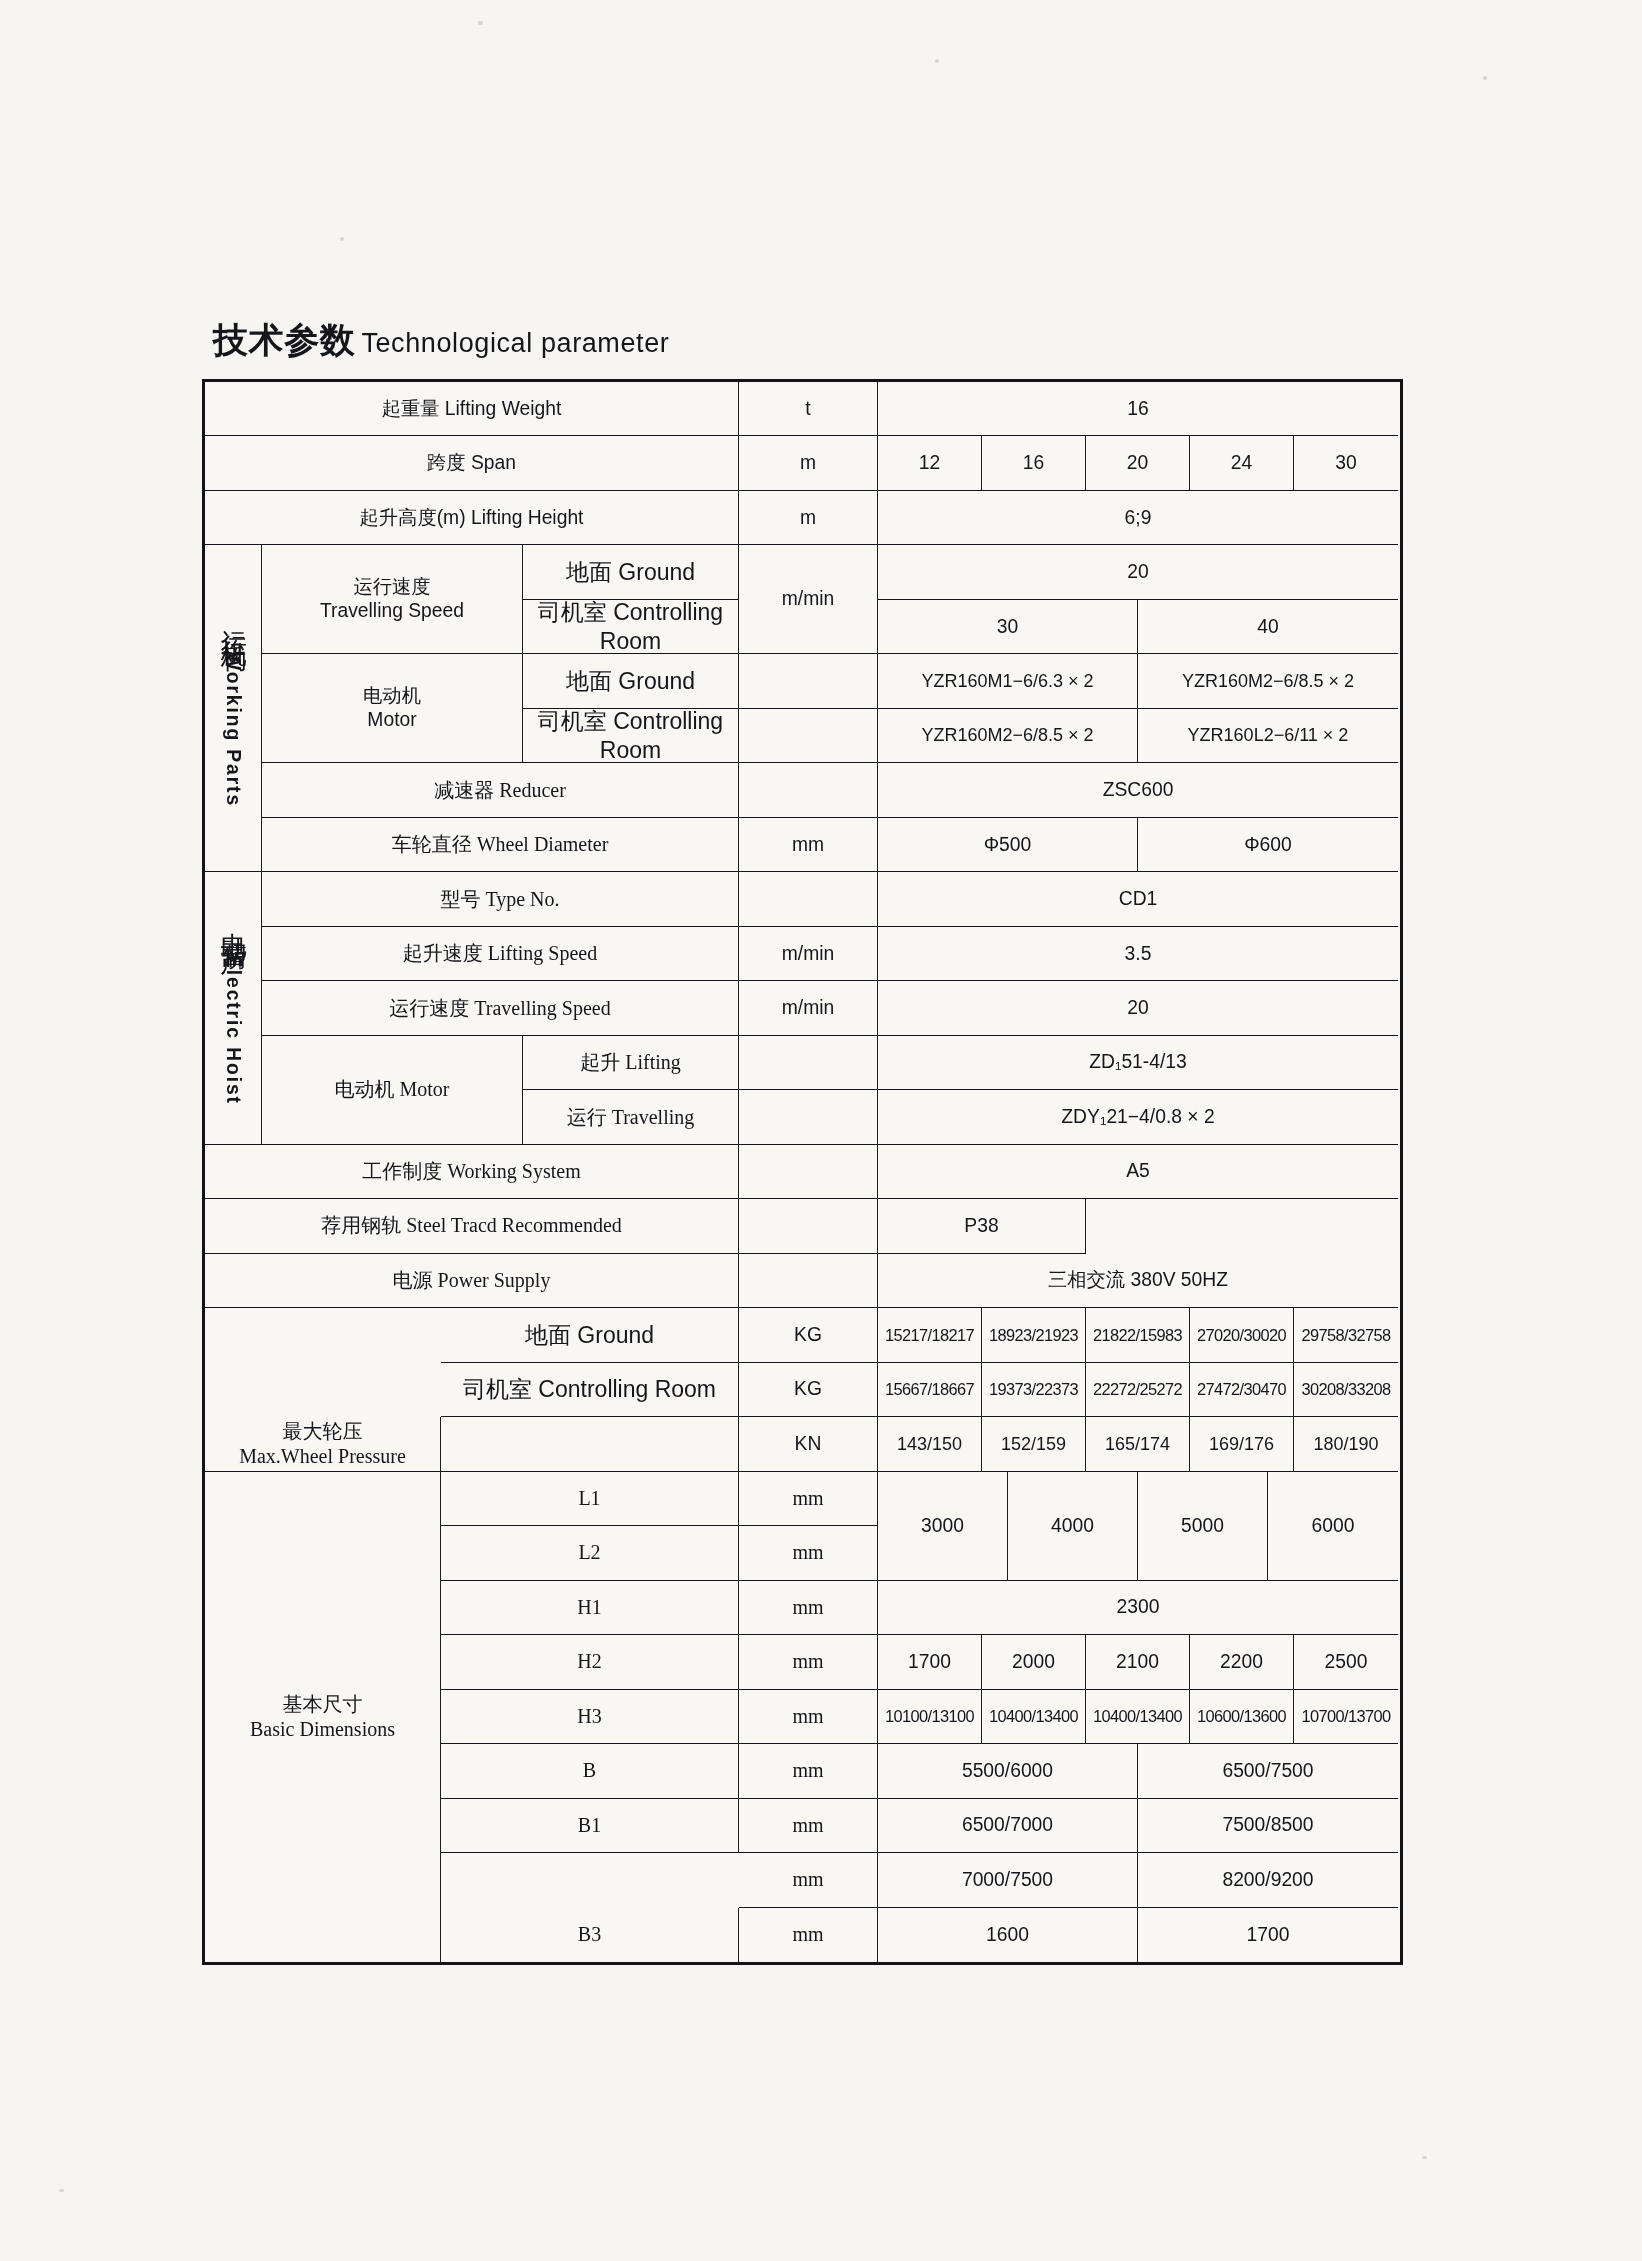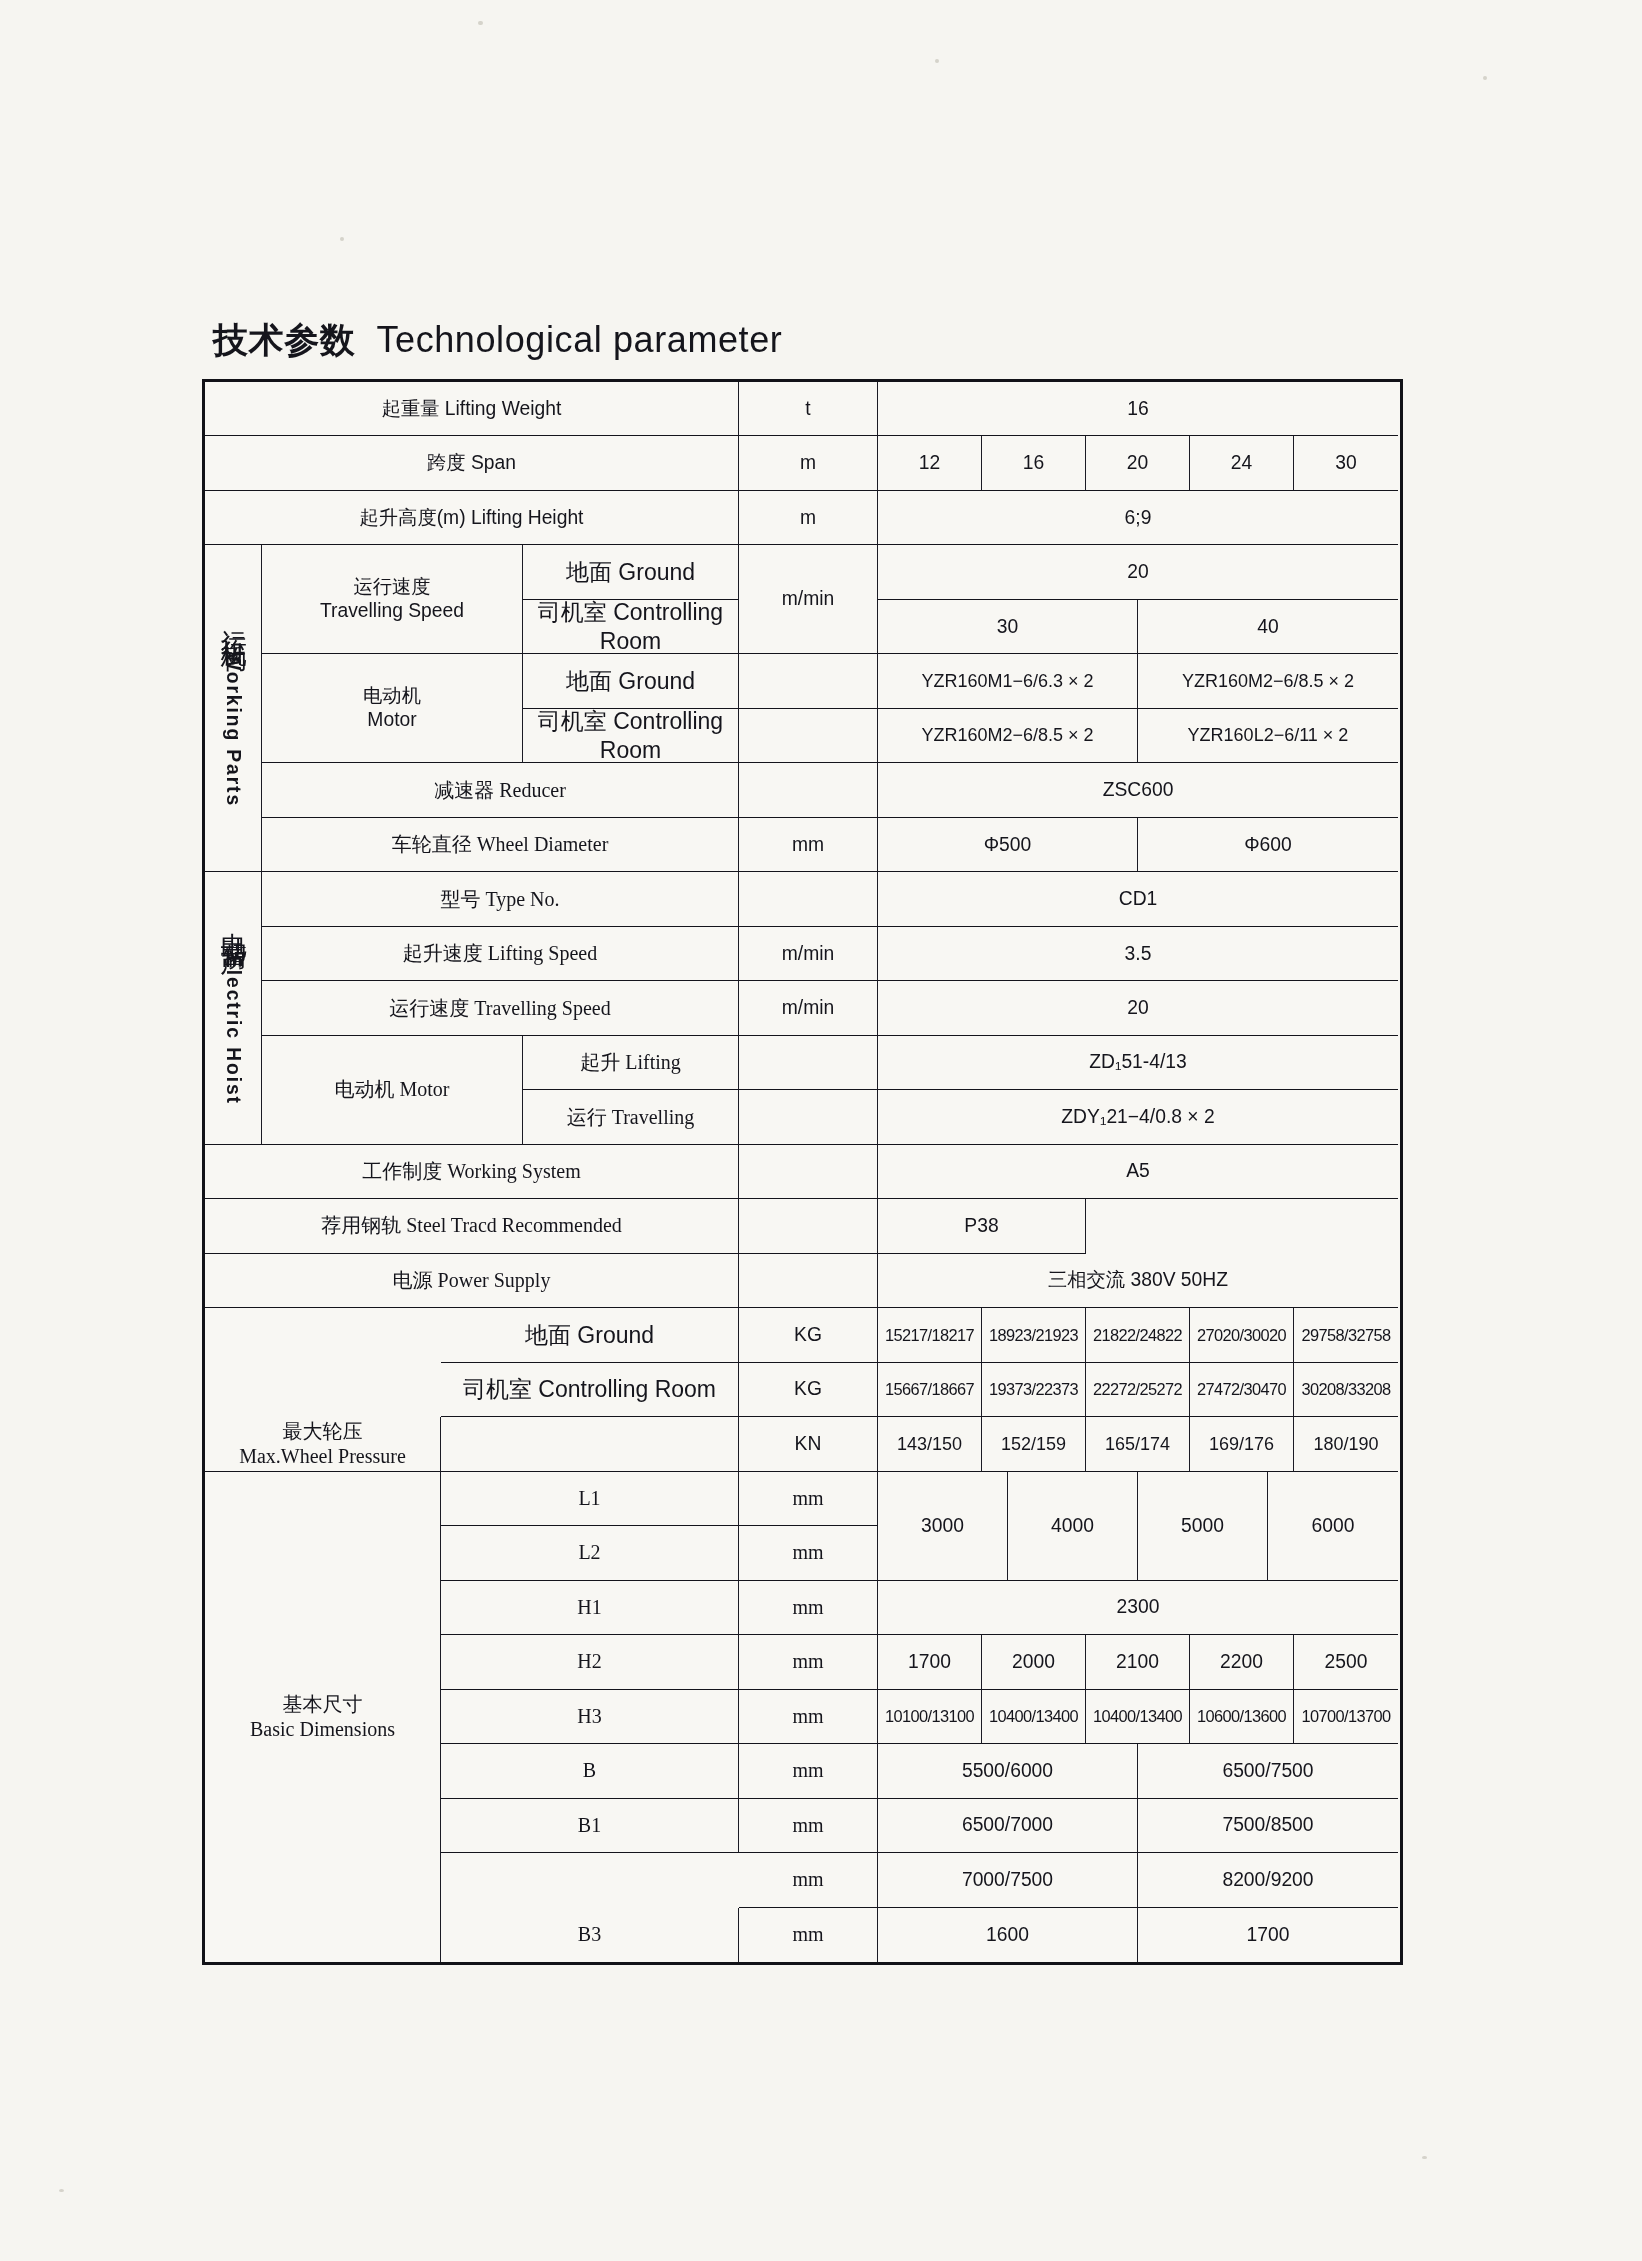--- a/index.html
+++ b/index.html
@@ -8,21 +8,21 @@
     background:#f6f5f1;
     font-family:"Liberation Sans",sans-serif;
     color:#15151c;
     overflow:hidden;
   }
   .title{
     position:absolute;left:213px;top:317px;
     white-space:nowrap;letter-spacing:0.6px;
   }
   .title .cn{font-weight:bold;font-size:35px;}
-  .title .en{font-size:36px;margin-left:21px;}
+  .title .en{font-size:27px;margin-left:6px;}
   .tbl{
     position:absolute;left:202px;top:379px;
     width:1195px;height:1580px;
     border:3.2px solid #121218;
     display:grid;
     grid-template-columns:57px 179px 82px 216px 139px repeat(20,26px);
     grid-template-rows:repeat(29,1fr);
     background:#f8f7f3;
   }
   .c{
@@ -141,21 +141,21 @@
   <div class="c" style="grid-area:16/6/17/14">P38</div>
 
   <div class="c sf" style="grid-area:17/1/18/5">电源 Power Supply</div>
   <div class="c" style="grid-area:17/5/18/6"></div>
   <div class="c er" style="grid-area:17/6/18/26">三相交流 380V  50HZ</div>
 
   <div class="c sub" style="grid-area:18/3/19/5">地面 Ground</div>
   <div class="c" style="grid-area:18/5/19/6">KG</div>
   <div class="c dn" style="grid-area:18/6/19/10">15217/18217</div>
   <div class="c dn" style="grid-area:18/10/19/14">18923/21923</div>
-  <div class="c dn" style="grid-area:18/14/19/18">21822/24822</div>
+  <div class="c dn" style="grid-area:18/14/19/18">21822/15983</div>
   <div class="c dn" style="grid-area:18/18/19/22">27020/30020</div>
   <div class="c dn er" style="grid-area:18/22/19/26">29758/32758</div>
   <div class="c sub" style="grid-area:19/3/20/5">司机室 Controlling Room</div>
   <div class="c" style="grid-area:19/5/20/6">KG</div>
   <div class="c dn" style="grid-area:19/6/20/10">15667/18667</div>
   <div class="c dn" style="grid-area:19/10/20/14">19373/22373</div>
   <div class="c dn" style="grid-area:19/14/20/18">22272/25272</div>
   <div class="c dn" style="grid-area:19/18/20/22">27472/30470</div>
   <div class="c dn er" style="grid-area:19/22/20/26">30208/33208</div>
 

